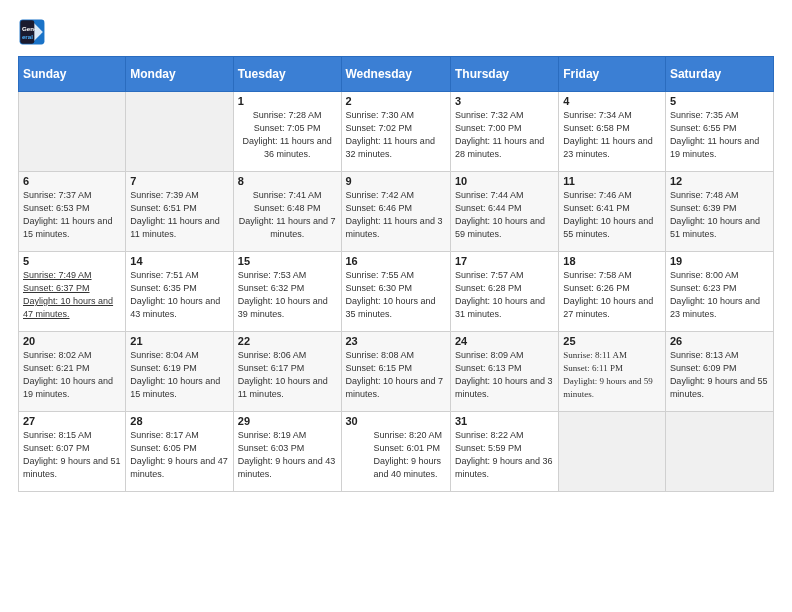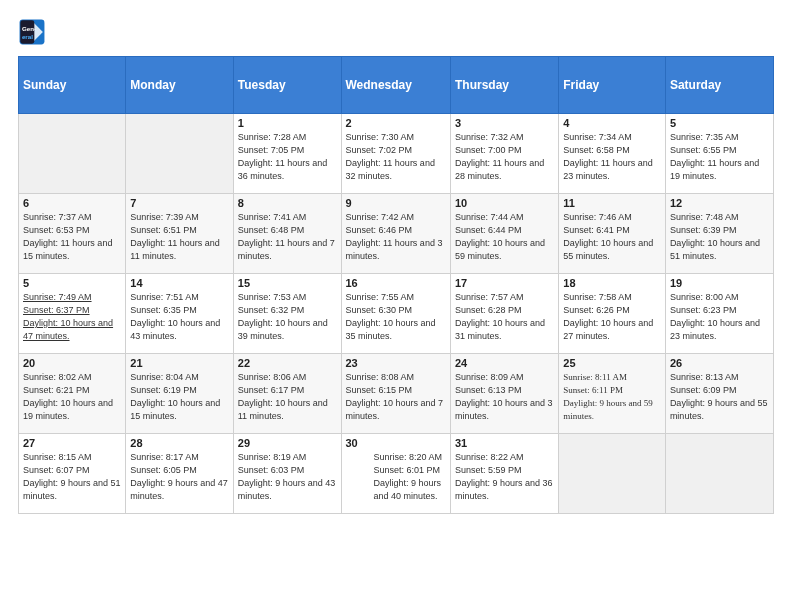--- a/index.html
+++ b/index.html
@@ -47,21 +47,21 @@
     .calendar {
       width: 100%;
       border-collapse: collapse;
       border: 1px solid #ccc;
     }
     .calendar th {
       background: #3b7fd4;
       color: #fff;
       font-size: 12px;
       font-weight: bold;
-      padding: 21px 4px;
+      padding: 10px 4px;
       text-align: left;
       border: 1px solid #2a6cbf;
     }
     .calendar td {
       vertical-align: top;
       border: 1px solid #d0d0d0;
       padding: 3px 4px;
       font-size: 9.5px;
       color: #333;
       width: 113px;
@@ -123,21 +123,21 @@
         <th>Friday</th>
         <th>Saturday</th>
       </tr>
     </thead>
     <tbody id="calendar-body">
     <tr>
           <td class="empty-cell"></td>
           <td class="empty-cell"></td>
           <td>
             <span class="day-num">1</span>
-            <div class="cell-text" style="white-space: pre-line;">Sunrise: 7:28 AM
+            <div class="cell-text" style="white-space: pre-line; text-align: center;">Sunrise: 7:28 AM
 Sunset: 7:05 PM
 Daylight: 11 hours and 36 minutes.</div>
           </td>
           <td>
             <span class="day-num">2</span>
             <div class="cell-text" style="white-space: pre-line;">Sunrise: 7:30 AM
 Sunset: 7:02 PM
 Daylight: 11 hours and 32 minutes.</div>
           </td>
           <td>
@@ -167,21 +167,21 @@
 Daylight: 11 hours and 15 minutes.</div>
           </td>
           <td>
             <span class="day-num">7</span>
             <div class="cell-text" style="white-space: pre-line;">Sunrise: 7:39 AM
 Sunset: 6:51 PM
 Daylight: 11 hours and 11 minutes.</div>
           </td>
           <td>
             <span class="day-num">8</span>
-            <div class="cell-text" style="white-space: pre-line;">Sunrise: 7:41 AM
+            <div class="cell-text" style="white-space: pre-line; text-align: center;">Sunrise: 7:41 AM
 Sunset: 6:48 PM
 Daylight: 11 hours and 7 minutes.</div>
           </td>
           <td>
             <span class="day-num">9</span>
             <div class="cell-text" style="white-space: pre-line;">Sunrise: 7:42 AM
 Sunset: 6:46 PM
 Daylight: 11 hours and 3 minutes.</div>
           </td>
           <td>

